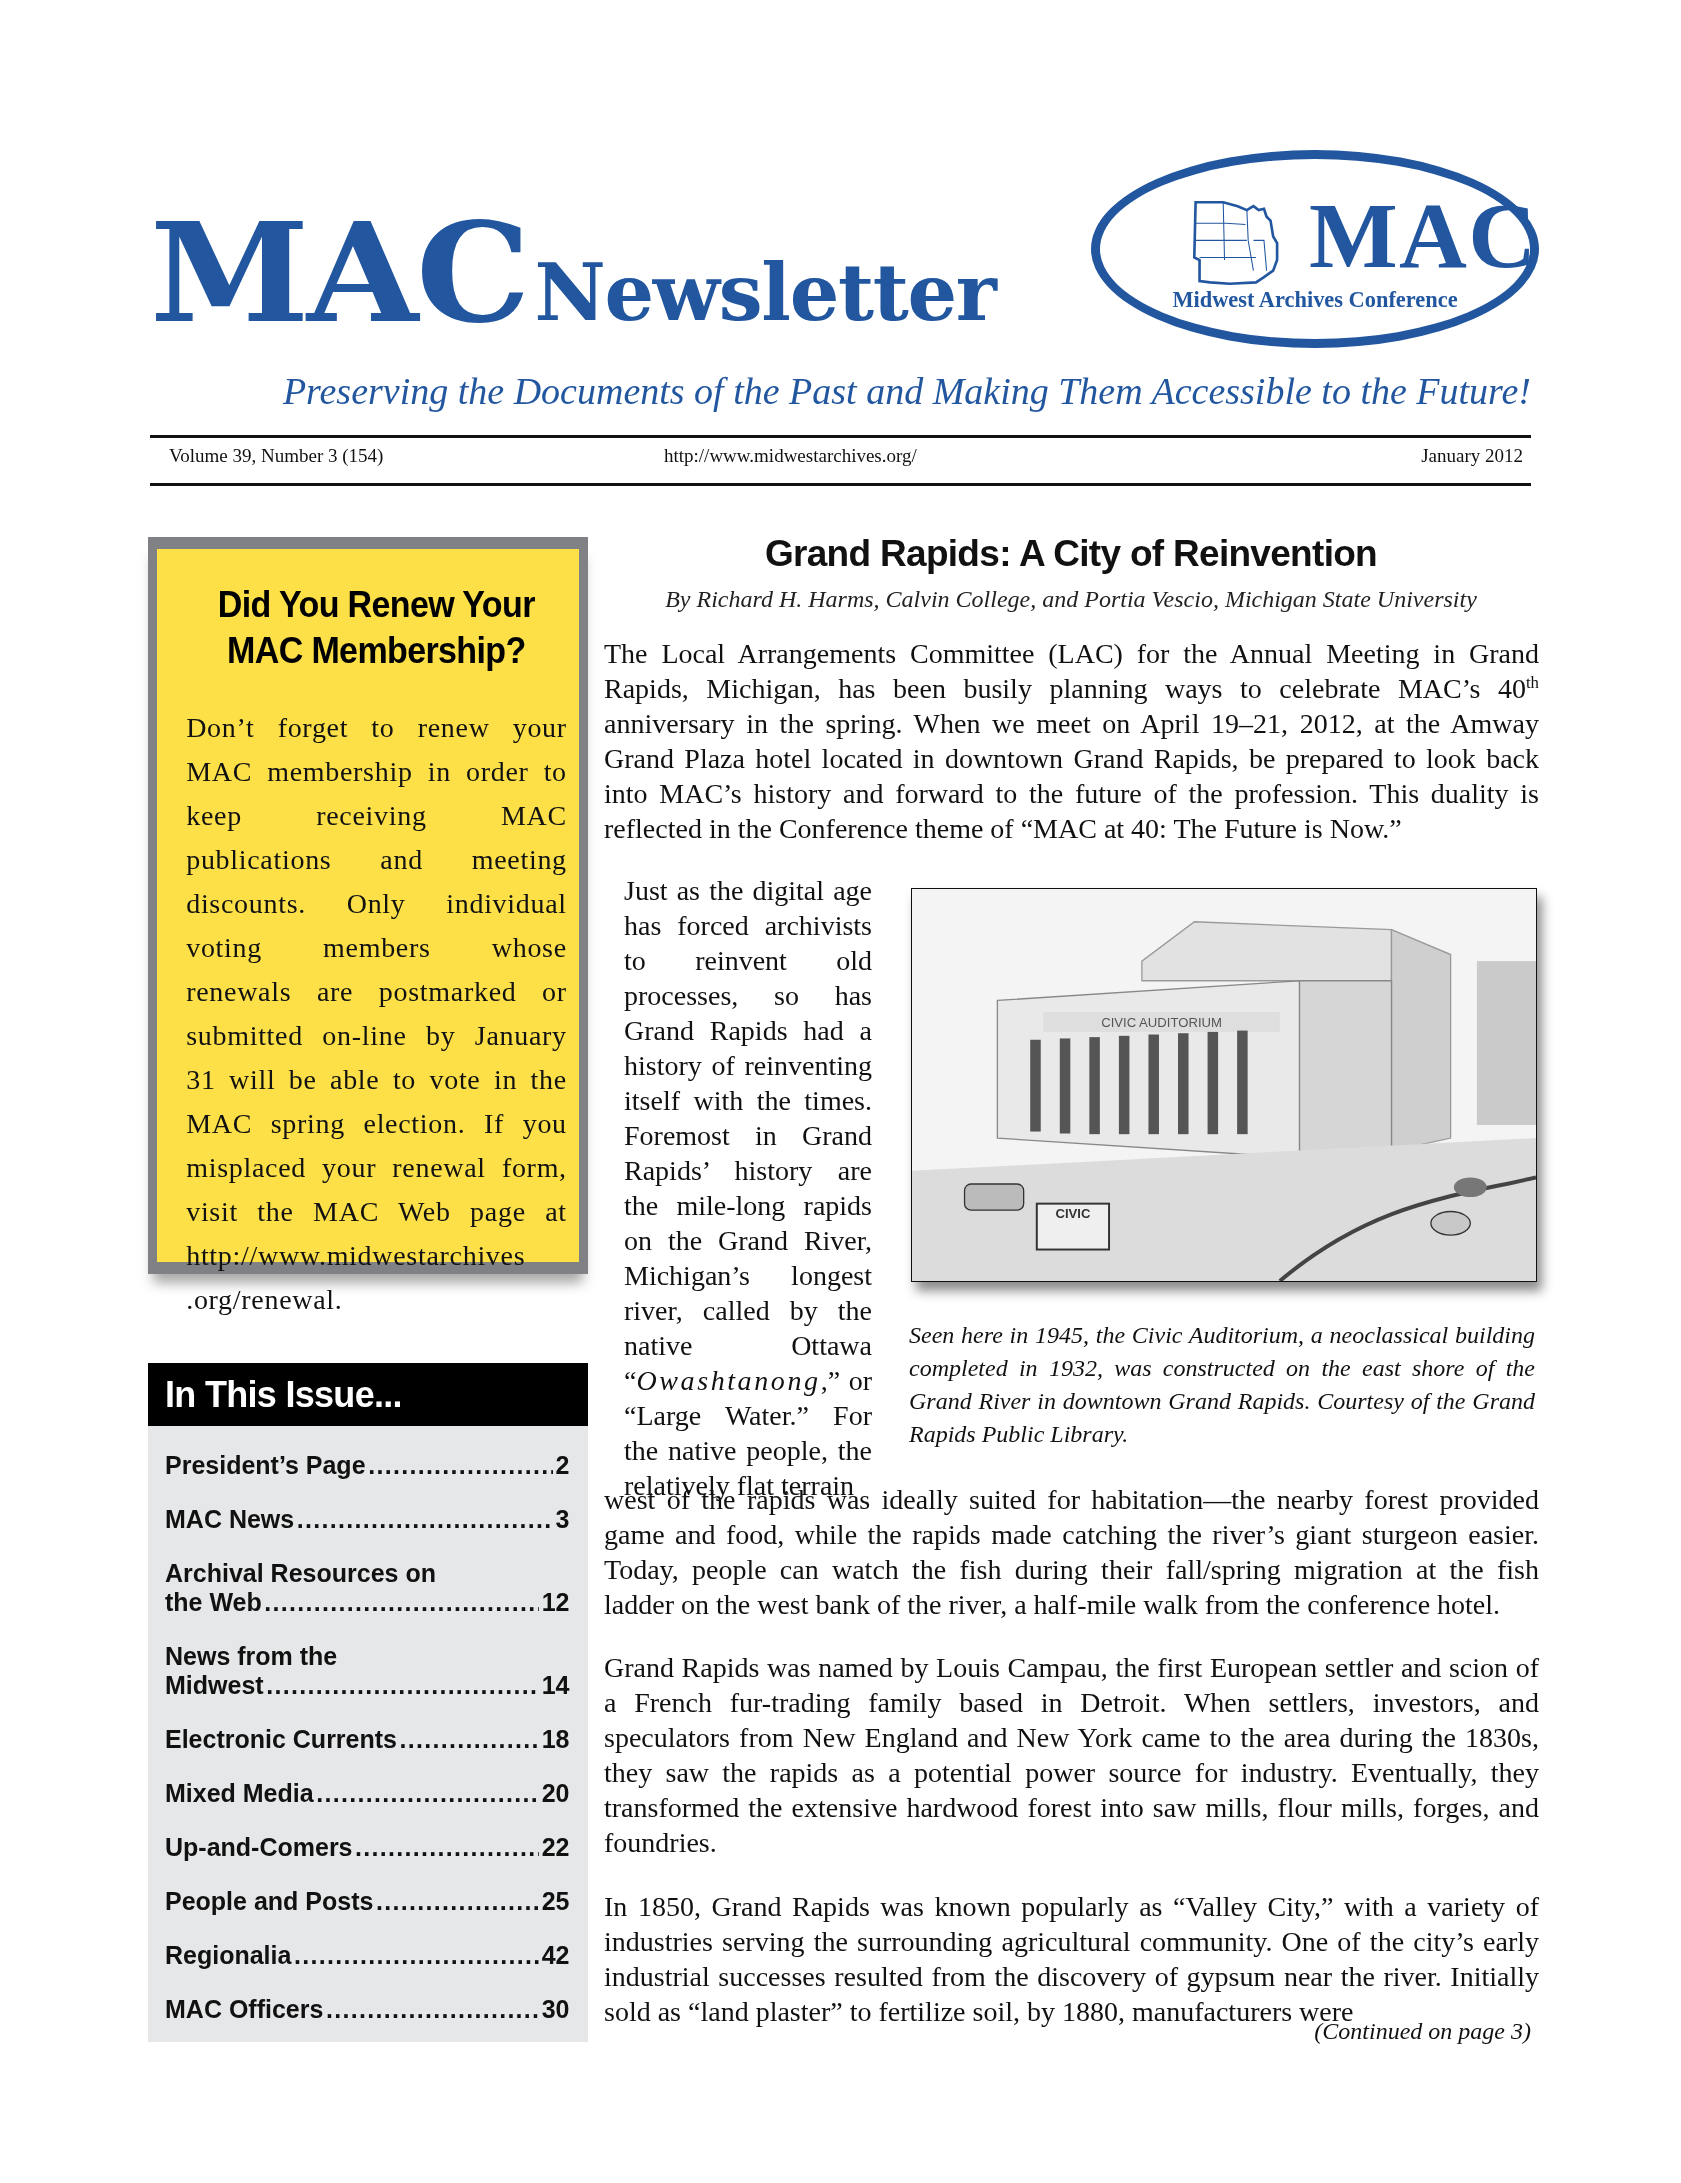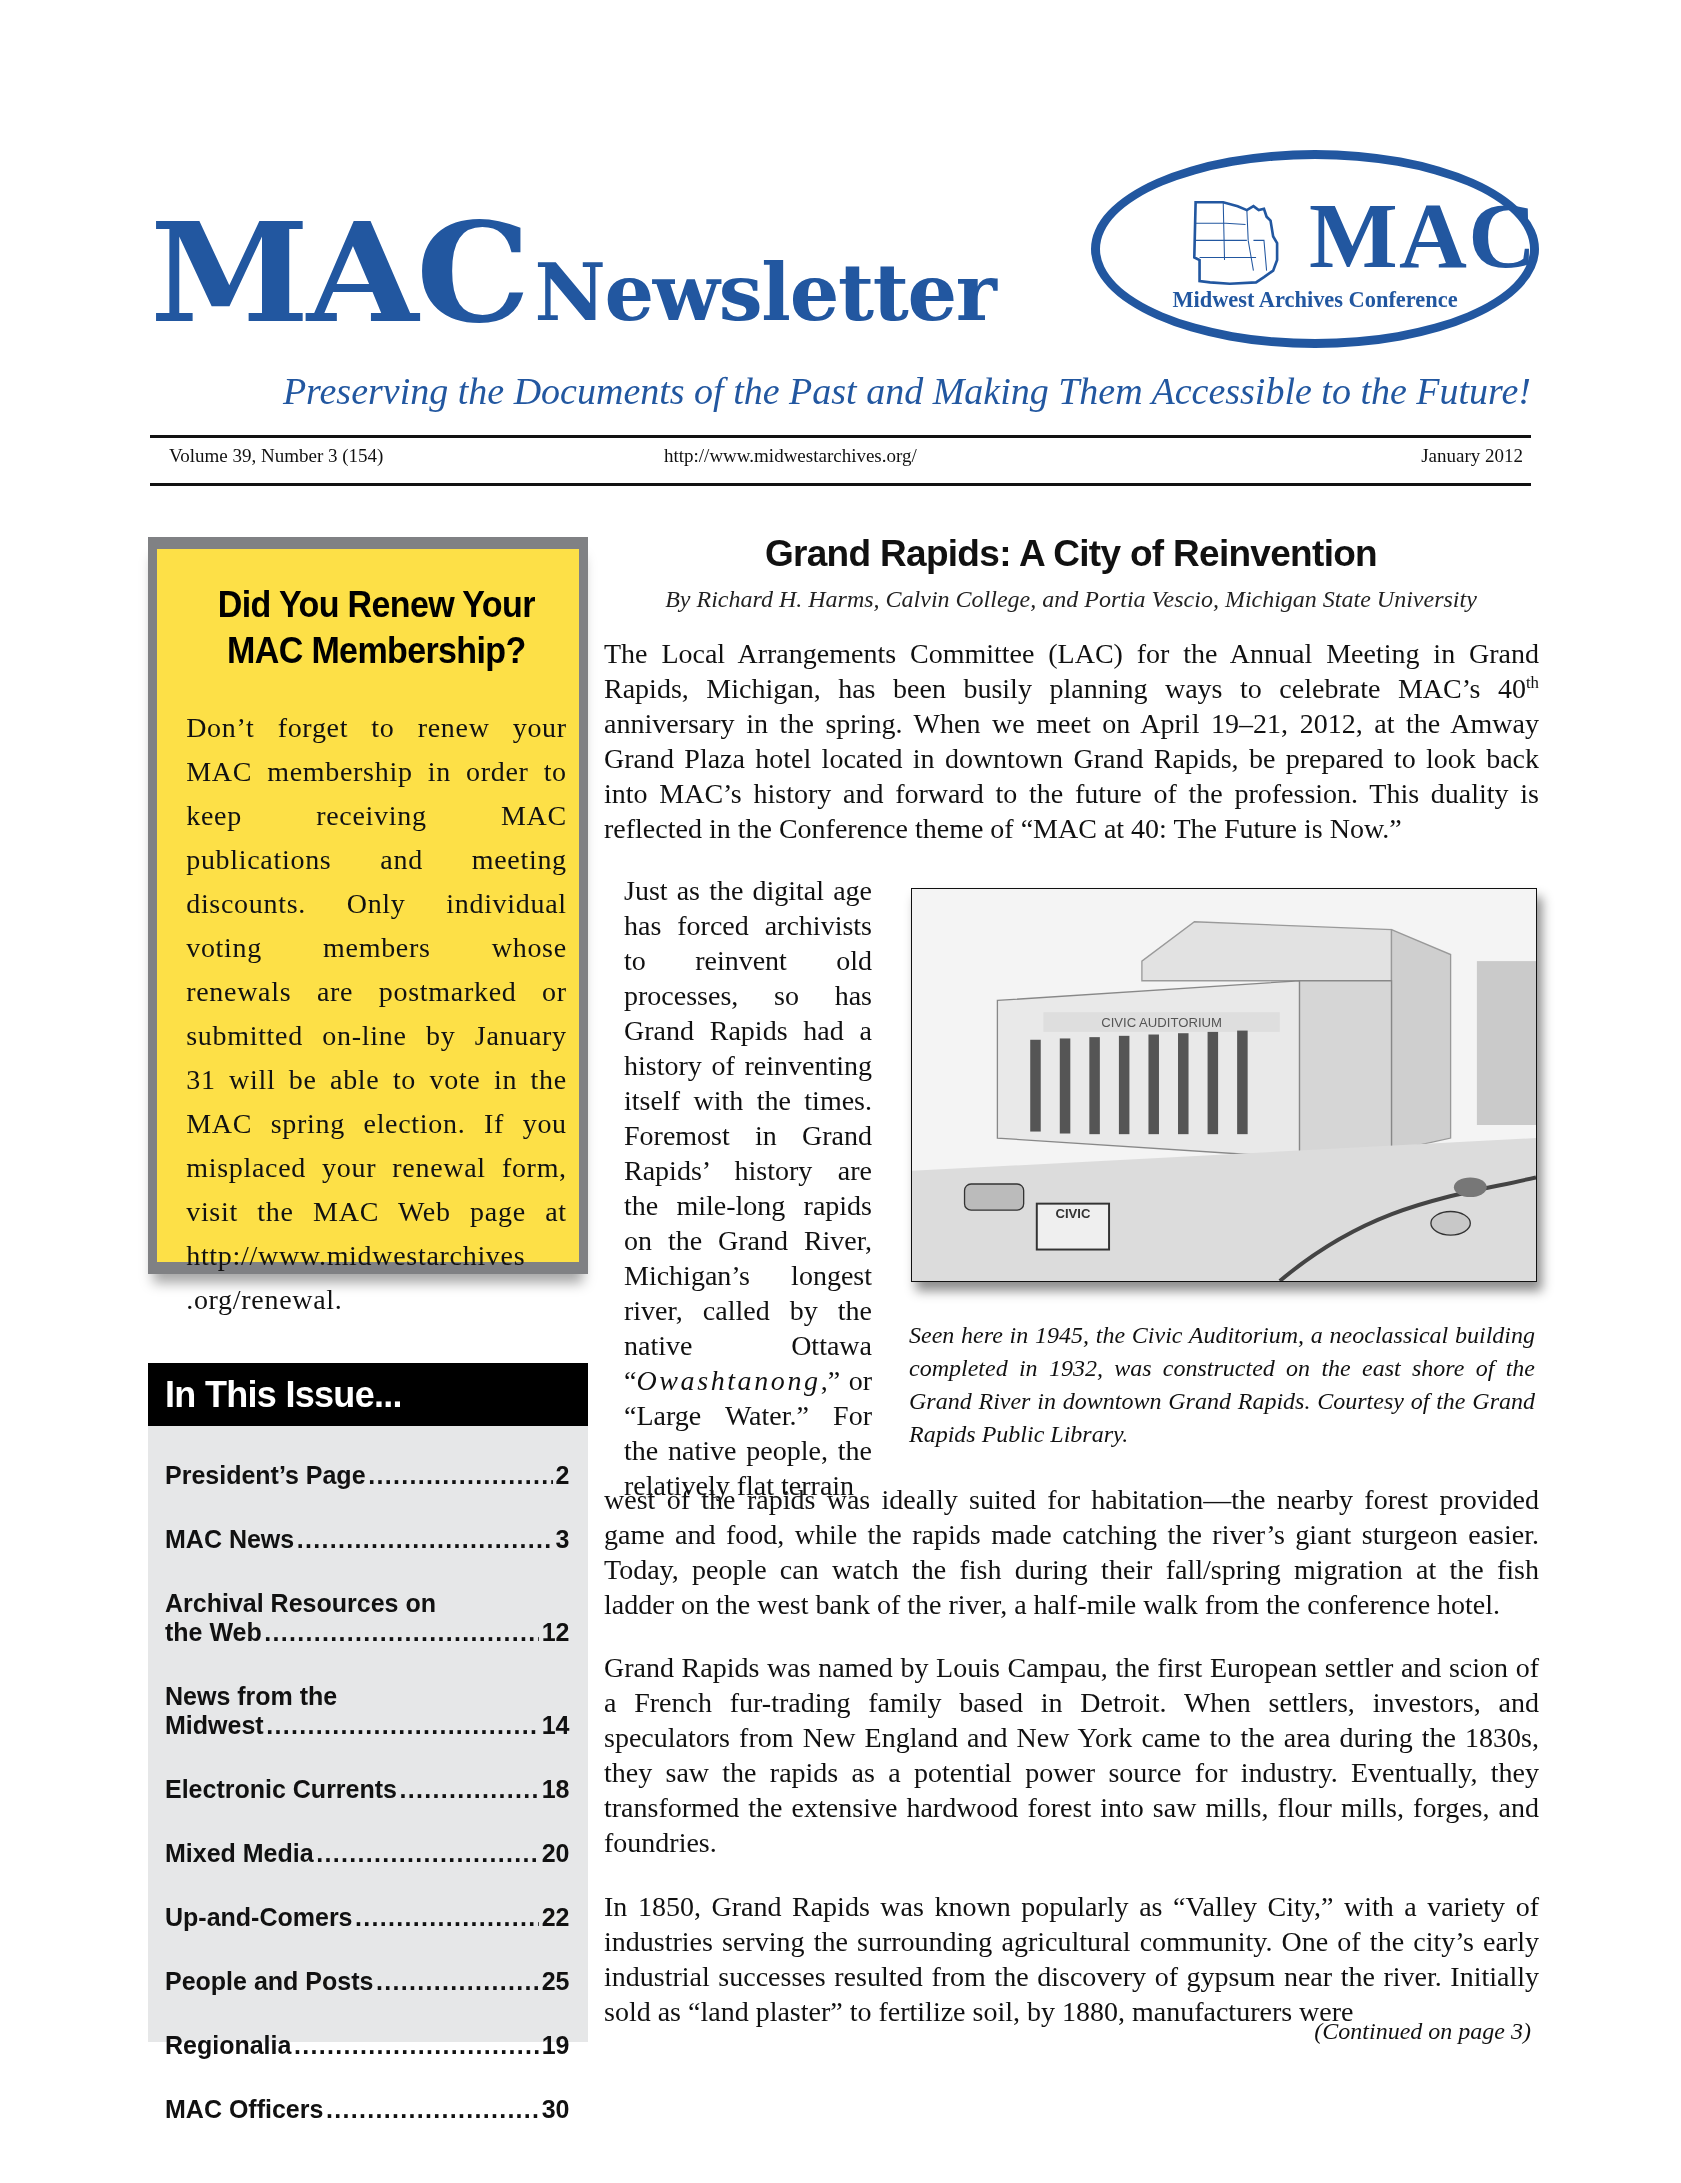--- a/index.html
+++ b/index.html
@@ -30,21 +30,21 @@
   
   .renew-box { position: absolute; left: 148px; top: 537px; width: 440px; height: 737px; background: #808184; padding: 12px 9.2px 12px 9.2px; box-shadow: 0 14.5px 12px -5.3px rgba(0,0,0,0.35); }
   .renew-inner { background: #fde047; width: 100%; height: 100%; padding: 33px 12px 0 29px; }
   .renew-title { font-family: "Liberation Sans", sans-serif; font-weight: bold; font-size: 37px; line-height: 46px; text-align: center; color: #000; letter-spacing: -0.7px; transform: scaleX(0.92); }
   .renew-body { margin-top: 32px; font-size: 28px; line-height: 44px; text-align: justify; color: #111; letter-spacing: 0.7px; }
 
   
   .toc { position: absolute; left: 148px; top: 1363px; width: 440px; height: 679px; background: #e6e7e8; }
   .toc-header { background: #000; color: #fff; height: 63px; padding-left: 17px; font-family: "Liberation Sans", sans-serif; font-weight: bold; font-size: 36px; line-height: 63px; letter-spacing: -0.7px; }
   .toc-list { padding: 0 18.5px 0 17px; }
-  .toc-item { display: flex; align-items: flex-end; font-family: "Liberation Sans", sans-serif; font-weight: bold; font-size: 25px; color: #111; margin-top: 35px; line-height: 29px; cursor: pointer; }
+  .toc-item { display: flex; align-items: flex-end; font-family: "Liberation Sans", sans-serif; font-weight: bold; font-size: 25px; color: #111; margin-top: 25px; line-height: 29px; cursor: pointer; }
   .toc-item .label { white-space: nowrap; }
   .toc-item .dots { flex: 1; overflow: hidden; white-space: nowrap; margin: 0 2.6px; }
   .toc-item .dots::after { content: "........................................................................................"; letter-spacing: 1.3px; }
   .toc-item .page { white-space: nowrap; }
   .toc-item.two-line { flex-direction: column; align-items: stretch; }
   .toc-item.two-line .row2 { display: flex; align-items: flex-end; }
   .toc-item.two-line .row2 .dots { flex: 1; }
 
   
   .article-title { position: absolute; left: 593px; width: 956px; top: 533px; text-align: center; font-family: "Liberation Sans", sans-serif; font-weight: bold; font-size: 37px; letter-spacing: -0.7px; }
@@ -143,21 +143,21 @@
         <span class="page">22</span>
       </div>
     <div class="toc-item">
         <span class="label">People and Posts</span>
         <span class="dots"></span>
         <span class="page">25</span>
       </div>
     <div class="toc-item">
         <span class="label">Regionalia</span>
         <span class="dots"></span>
-        <span class="page">19</span>
+        <span class="page">42</span>
       </div>
     <div class="toc-item">
         <span class="label">MAC Officers</span>
         <span class="dots"></span>
         <span class="page">30</span>
       </div>
   </div>
 </div>
 
 <h1 class="article-title">Grand Rapids: A City of Reinvention</h1>

